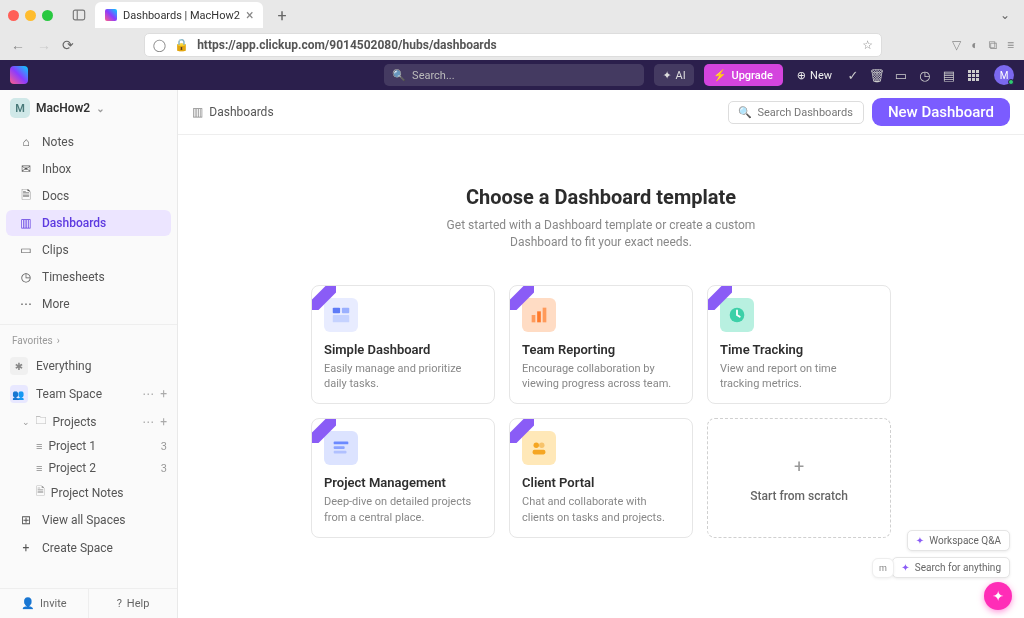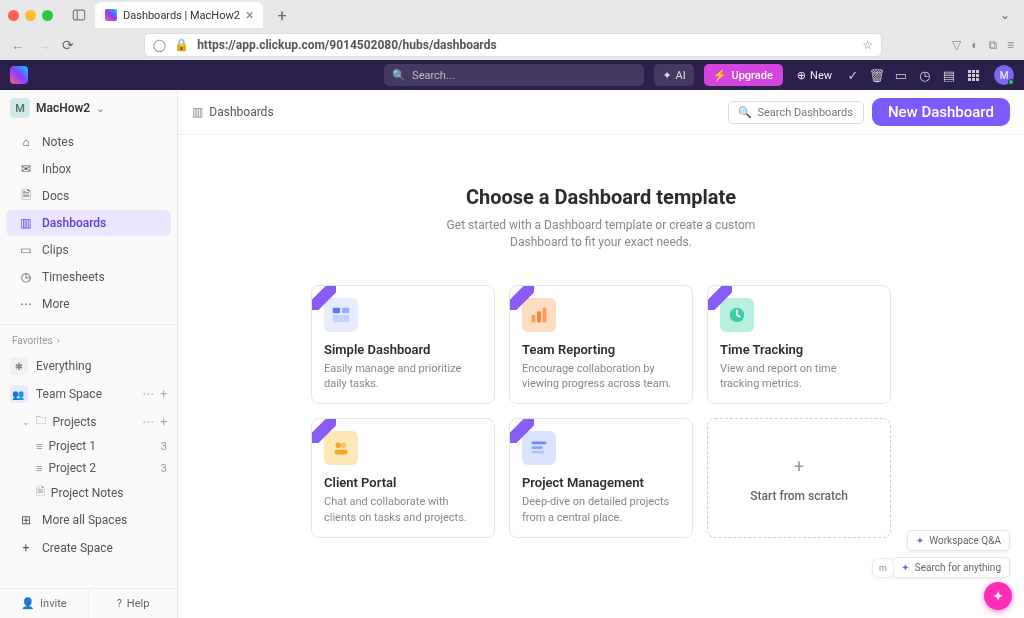--- a/index.html
+++ b/index.html
@@ -273,21 +273,21 @@
       <span class="tree-icon">≡</span>
       <span>Project 2</span>
       <span class="tree-count">3</span>
     </div>
     <div class="tree-item level2">
       <span class="tree-icon">🗎</span>
       <span>Project Notes</span>
     </div>
     <div class="nav-item">
         <span class="nav-icon">⊞</span>
-        <span>More all Spaces</span>
+        <span>View all Spaces</span>
       </div>
     <div class="nav-item">
         <span class="nav-icon">+</span>
         <span>Create Space</span>
       </div>
     <div class="sidebar-footer">
       <div class="footer-btn">
           <span>👤</span>
           <span>Invite</span>
         </div>
@@ -350,42 +350,42 @@
               <svg viewBox="0 0 24 24">
                 <circle cx="12" cy="12" r="8" fill="#3dd0a8"></circle>
                 <path d="M12 7v5l3 2" stroke="#fff" stroke-width="2" fill="none" stroke-linecap="round"></path>
               </svg>
             </div>
           <div class="card-title">Time Tracking</div>
           <div class="card-desc">View and report on time tracking metrics.</div>
         </div>
         <div class="template-card">
           <div class="card-ribbon"></div>
+          <div class="card-icon icon-pm">
+              <svg viewBox="0 0 24 24">
+                <rect x="4" y="5" width="16" height="3" rx="1" fill="#6b8aff"></rect>
+                <rect x="4" y="10" width="12" height="3" rx="1" fill="#8aa3ff"></rect>
+                <rect x="4" y="15" width="14" height="3" rx="1" fill="#b0c0ff"></rect>
+              </svg>
+            </div>
+          <div class="card-title">Project Management</div>
+          <div class="card-desc">Deep-dive on detailed projects from a central place.</div>
+        </div>
+        <div class="template-card">
+          <div class="card-ribbon"></div>
           <div class="card-icon icon-client">
               <svg viewBox="0 0 24 24">
                 <circle cx="9" cy="9" r="3" fill="#f5a623"></circle>
                 <circle cx="15" cy="9" r="3" fill="#f7c36b"></circle>
                 <rect x="5" y="14" width="14" height="5" rx="2" fill="#f5a623"></rect>
               </svg>
             </div>
           <div class="card-title">Client Portal</div>
           <div class="card-desc">Chat and collaborate with clients on tasks and projects.</div>
         </div>
-        <div class="template-card">
-          <div class="card-ribbon"></div>
-          <div class="card-icon icon-pm">
-              <svg viewBox="0 0 24 24">
-                <rect x="4" y="5" width="16" height="3" rx="1" fill="#6b8aff"></rect>
-                <rect x="4" y="10" width="12" height="3" rx="1" fill="#8aa3ff"></rect>
-                <rect x="4" y="15" width="14" height="3" rx="1" fill="#b0c0ff"></rect>
-              </svg>
-            </div>
-          <div class="card-title">Project Management</div>
-          <div class="card-desc">Deep-dive on detailed projects from a central place.</div>
-        </div>
         <div class="template-card scratch-card">
           <div class="scratch-plus">+</div>
           <div class="scratch-label">Start from scratch</div>
         </div>
       </div>
 
       <div class="float-helpers">
         <div class="helper-chip">
             <span class="sparkle">✦</span>
             <span>Workspace Q&amp;A</span>

